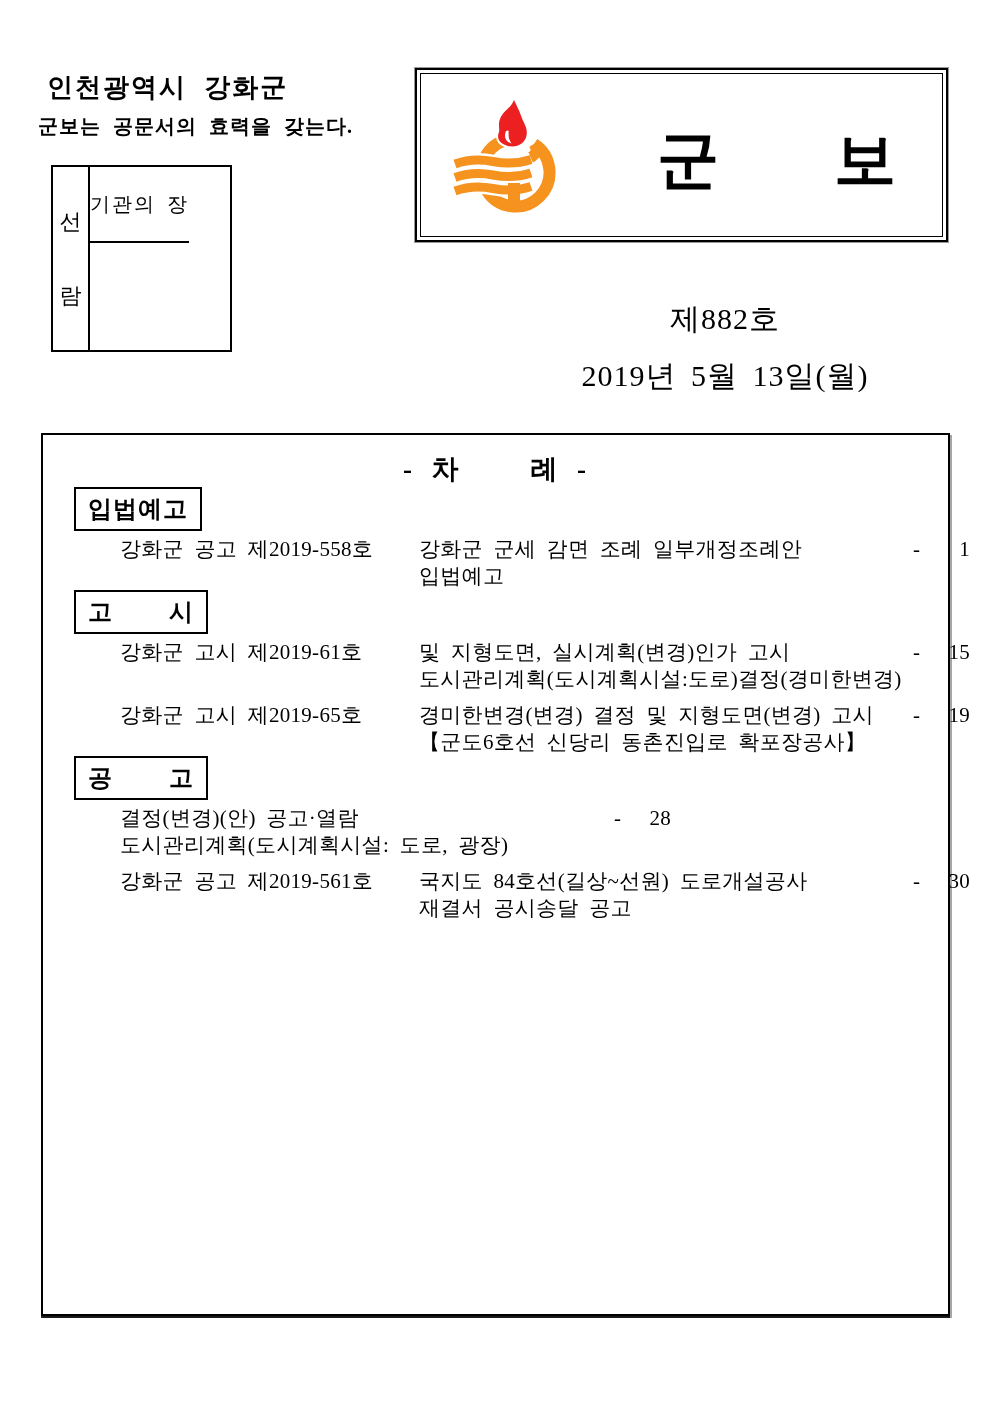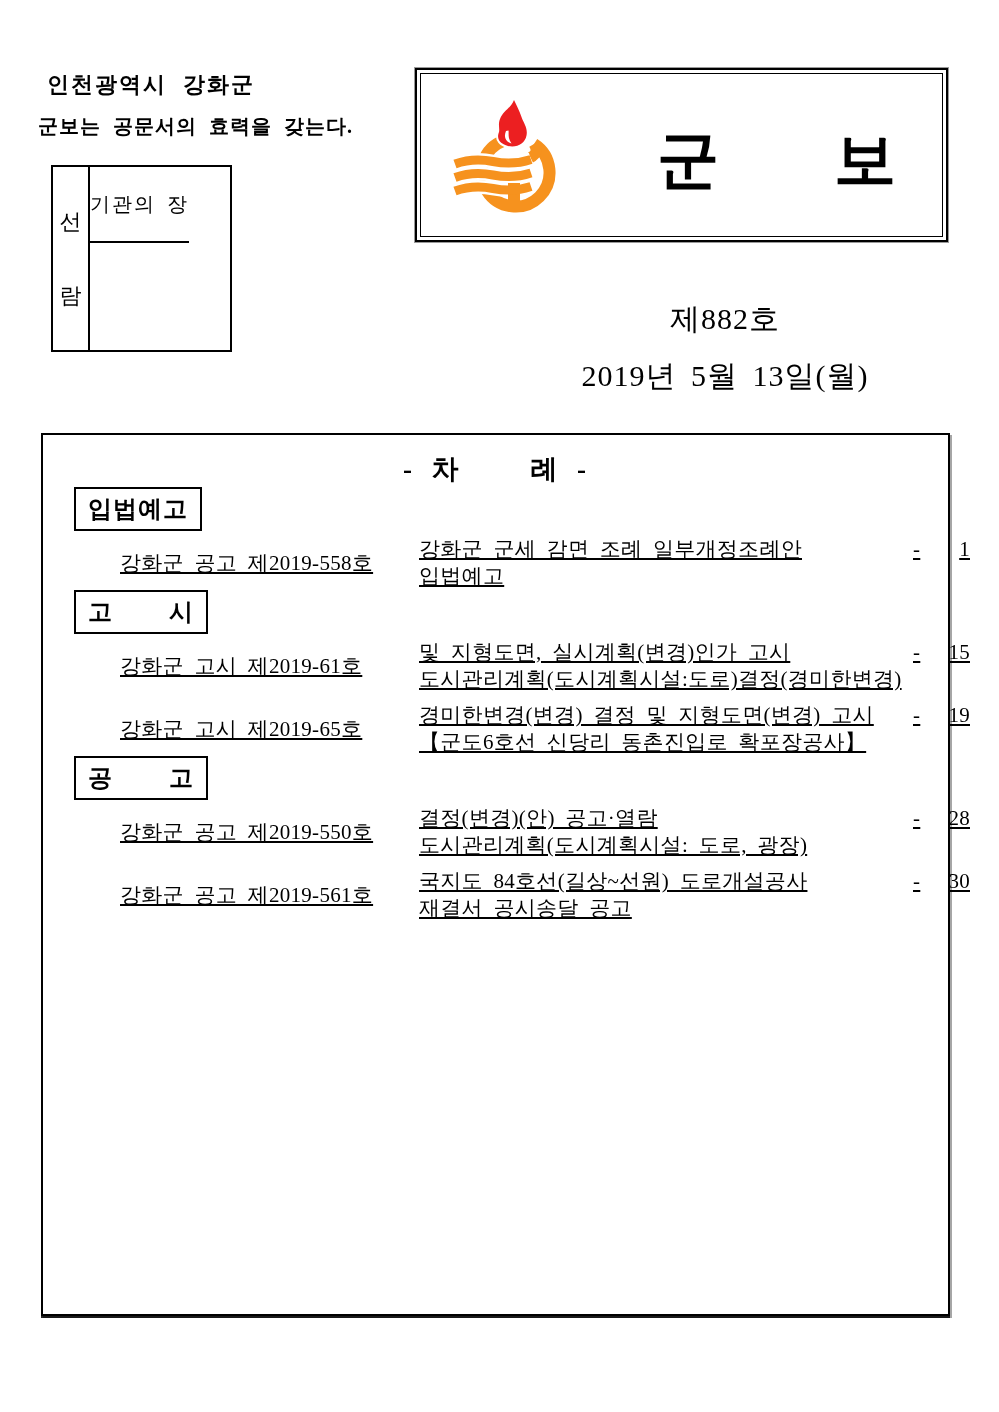--- a/index.html
+++ b/index.html
@@ -9,21 +9,21 @@
     background:#ffffff;
     font-family:"Liberation Serif", serif;
     color:#000;
     overflow:hidden;
   }
 
   
   .org-title {
     position:absolute; left:47px; top:70px;
     font-family:"Liberation Sans", sans-serif;
-    font-size:22px; font-weight:bold; letter-spacing:2px;
+    font-size:26px; font-weight:bold; letter-spacing:2px;
     word-spacing:8px; white-space:nowrap;
   }
   .org-subtitle {
     position:absolute; left:38px; top:113px;
     font-size:20px; font-weight:bold; letter-spacing:1px;
     word-spacing:6px; white-space:nowrap;
   }
 
   
   .stamp-table {
@@ -88,26 +88,25 @@
   }
   .toc-section { margin-left:31px; margin-top:0; }
   .section-label {
     display:inline-block;
     border:2px solid #000; box-sizing:border-box;
     height:44px; line-height:40px; padding:0 12px;
     font-size:24px; font-weight:bold; letter-spacing:1px;
     white-space:pre;
   }
   .toc-entry {
-    display:flex; align-items:center;
+    display:flex; align-items:flex-start;
     padding-left:46px;
     font-size:21px; line-height:27px;
     letter-spacing:0.3px; word-spacing:5px;
     margin:5px 0 9px 0;
-    text-decoration:underline;
   }
   .toc-entry:last-child { margin-bottom:0; }
   .entry-no { width:299px; flex:none; white-space:nowrap; }
   .entry-title { width:494px; flex:none; }
   .entry-page {
     flex:none; width:57px;
     display:flex; justify-content:space-between;
     align-self:flex-start;
   }
 </style>
@@ -199,21 +198,20 @@
             <div class="entry-title">
               <div>경미한변경(변경) 결정 및 지형도면(변경) 고시</div>
               <div>【군도6호선 신당리 동촌진입로 확포장공사】</div>
             </div>
             <div class="entry-page">
               <span>-</span>
               <span>19</span>
             </div>
           </div></div>
         <div class="toc-section"><div class="section-label">공        고</div><div class="toc-entry">
-            <div class="entry-no">강화군 공고 제2019-550호</div>
             <div class="entry-title">
               <div>결정(변경)(안) 공고·열람</div>
               <div>도시관리계획(도시계획시설: 도로, 광장)</div>
             </div>
             <div class="entry-page">
               <span>-</span>
               <span>28</span>
             </div>
           </div><div class="toc-entry">
             <div class="entry-no">강화군 공고 제2019-561호</div>

